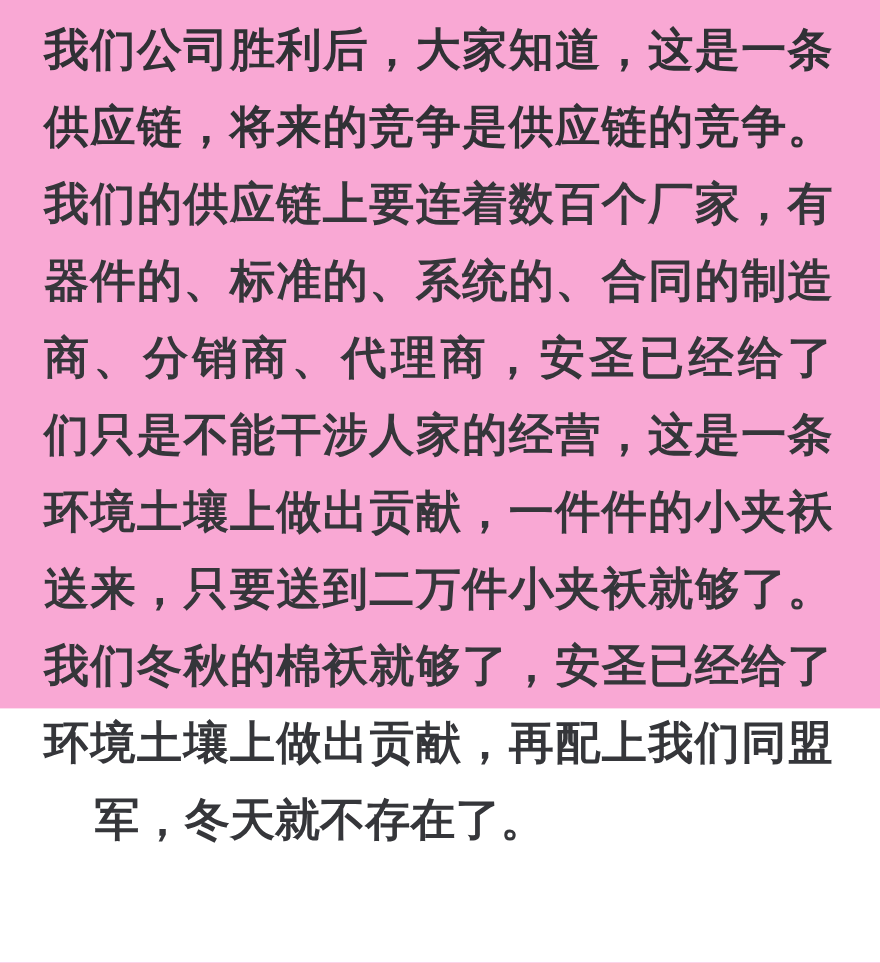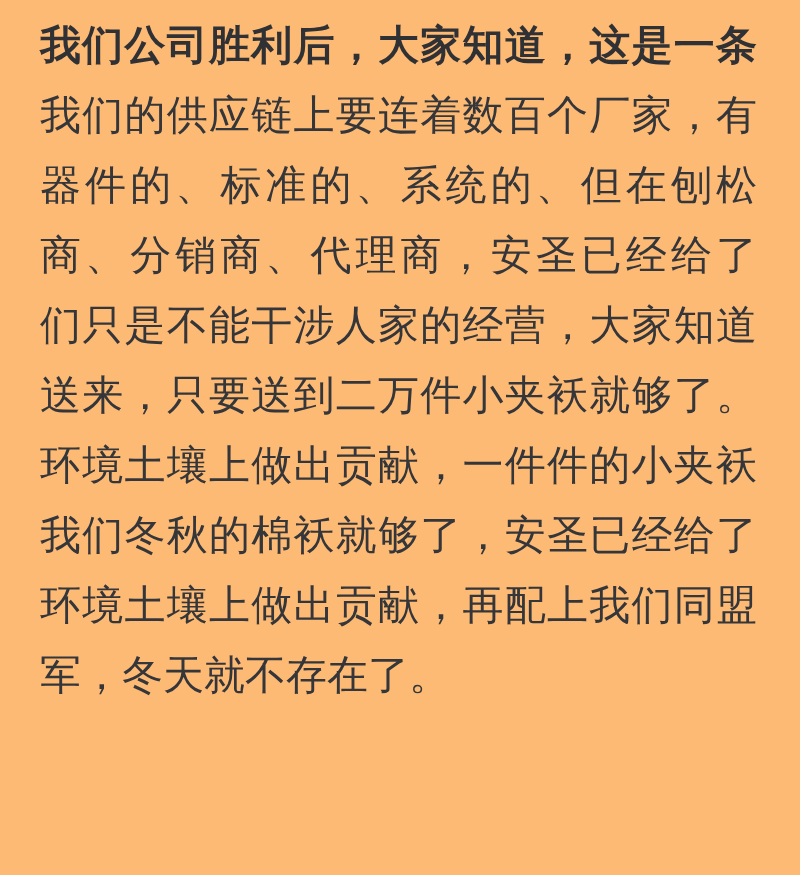--- a/index.html
+++ b/index.html
@@ -9,29 +9,29 @@
   body {
     width: 800px;
     height: 875px;
     overflow: hidden;
     background: #ffffff;
     font-family: "Liberation Sans", "DejaVu Sans", sans-serif;
   }
   .text-page {
     box-sizing: border-box;
     width: 800px;
-    height: 875px;
+    height: 644px;
     padding: 10px 43px 0 40px; 
-    background: #fdba74;
+    background: #f9a8d4;
   }
   .line {
     height: 70px;              
     line-height: 70px;
     font-size: 41px;
-    font-weight: 400;
+    font-weight: 700;
     color: #35363a;
     white-space: nowrap;
     overflow: visible;
   }
   .line.justified {
     white-space: normal;
     text-align: justify;
     text-align-last: justify;  
     text-justify: inter-character;
   }
@@ -39,23 +39,24 @@
     font-weight: 800;
     color: #303135;
   }
 </style>
 </head>
 <body style="background: rgb(255, 255, 255);">
 
 <div class="text-page">
   <div>
       <div class="line bold justified" style="color: rgb(48, 49, 53);">我们公司胜利后，大家知道，这是一条</div>
+      <div class="line bold justified" style="color: rgb(48, 49, 53);">供应链，将来的竞争是供应链的竞争。</div>
       <div class="line justified" style="color: rgb(53, 54, 58);">我们的供应链上要连着数百个厂家，有</div>
-      <div class="line justified" style="color: rgb(53, 54, 58);">器件的、标准的、系统的、但在刨松</div>
+      <div class="line justified" style="color: rgb(53, 54, 58);">器件的、标准的、系统的、合同的制造</div>
       <div class="line justified" style="color: rgb(53, 54, 58);">商、分销商、代理商，安圣已经给了</div>
-      <div class="line justified" style="color: rgb(53, 54, 58);">们只是不能干涉人家的经营，大家知道</div>
+      <div class="line justified" style="color: rgb(53, 54, 58);">们只是不能干涉人家的经营，这是一条</div>
+      <div class="line justified" style="color: rgb(53, 54, 58);">环境土壤上做出贡献，一件件的小夹袄</div>
       <div class="line justified" style="color: rgb(53, 54, 58);">送来，只要送到二万件小夹袄就够了。</div>
-      <div class="line justified" style="color: rgb(53, 54, 58);">环境土壤上做出贡献，一件件的小夹袄</div>
       <div class="line justified" style="color: rgb(53, 54, 58);">我们冬秋的棉袄就够了，安圣已经给了</div>
       <div class="line justified" style="color: rgb(53, 54, 58);">环境土壤上做出贡献，再配上我们同盟</div>
-      <div class="line" style="color: rgb(53, 54, 58);">军，冬天就不存在了。</div>
+      <div class="line" style="color: rgb(53, 54, 58); margin-left: 46px;">军，冬天就不存在了。</div>
     </div>
 </div>
 
 </body></html>

